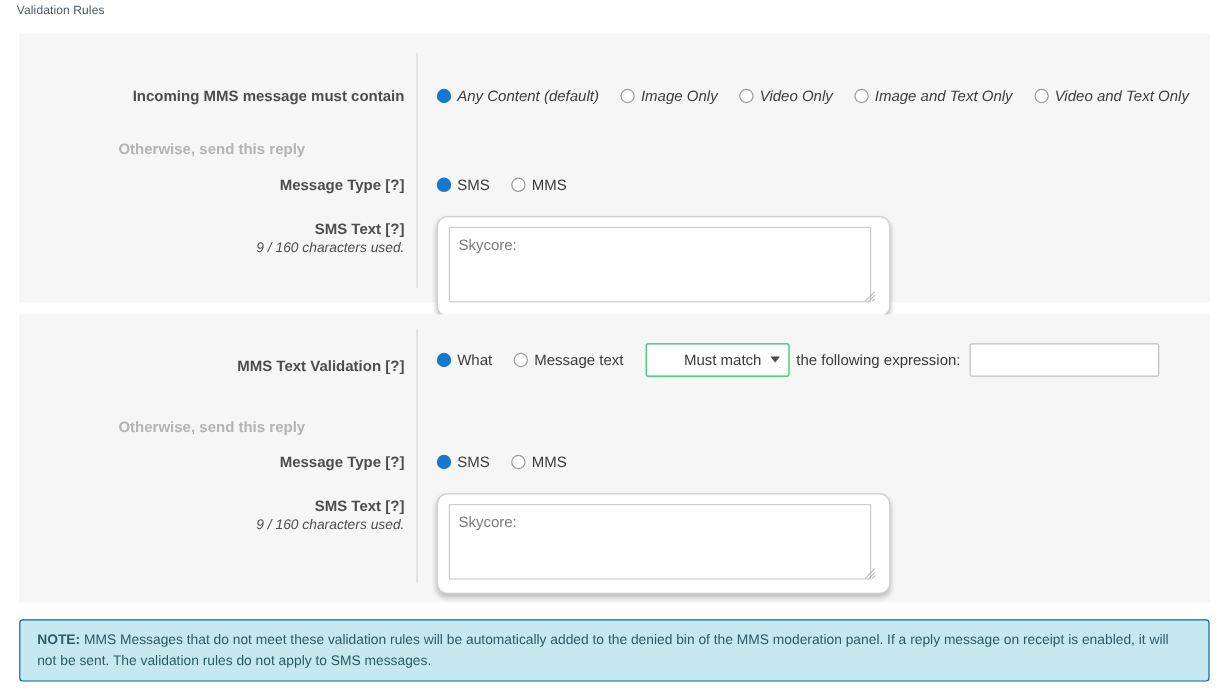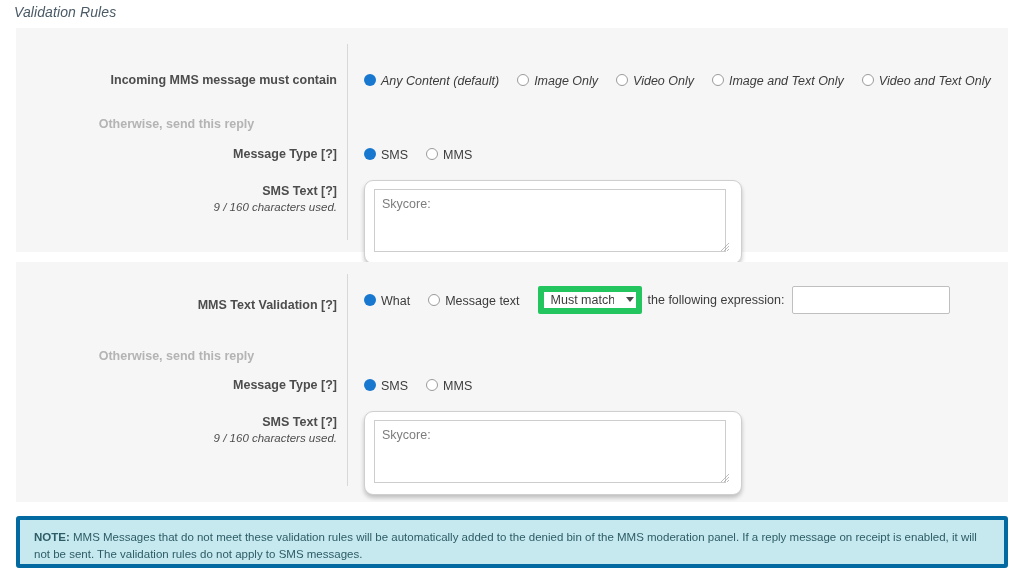--- a/index.html
+++ b/index.html
@@ -20,26 +20,25 @@
     position: relative;
     width: 1024px;
     height: 578px;
   }
 
   
   .page-title {
     position: absolute;
     left: 14px;
     top: 4px;
-    font-size: 14px;
+    font-size: 10px;
     color: #4a5a66;
     letter-spacing: 0.1px;
     font-weight: 400;
     white-space: nowrap;
-    font-style: italic;
   }
 
   
   .panel {
     position: absolute;
     left: 16px;
     width: 992px;
     background: #f6f6f6;
     box-sizing: border-box;
   }
@@ -151,24 +150,24 @@
   .sel-wrap {
     display: inline-block;
     vertical-align: middle;
     position: relative;
     margin-right: 6px;
   }
   select.styled {
     -webkit-appearance: none;
     -moz-appearance: none;
     appearance: none;
-    width: 104px;
+    width: 120px;
     height: 28px;
     padding: 0 22px 0 7px;
-    border: 6px solid #22c55e;
+    border: 1px solid #22c55e;
     border-radius: 2px;
     background: #ffffff;
     font-family: "Liberation Sans", sans-serif;
     font-size: 12.5px;
     color: #3c3c3c;
     box-sizing: border-box;
     text-align: right;
   }
   .sel-arrow {
     position: absolute;
@@ -243,21 +242,21 @@
 
   
   .note {
     position: absolute;
     left: 16px;
     top: 516px;
     width: 992px;
     height: 52px;
     box-sizing: border-box;
     background: #c6e9ef;
-    border: 4px solid #0369a1;
+    border: 1px solid #0369a1;
     border-radius: 3px;
     padding: 9px 14px 0 14px;
     color: #2d5c66;
     font-size: 11.5px;
     line-height: 17px;
   }
   .note b { font-weight: bold; }
 </style>
 </head>
 <body>

